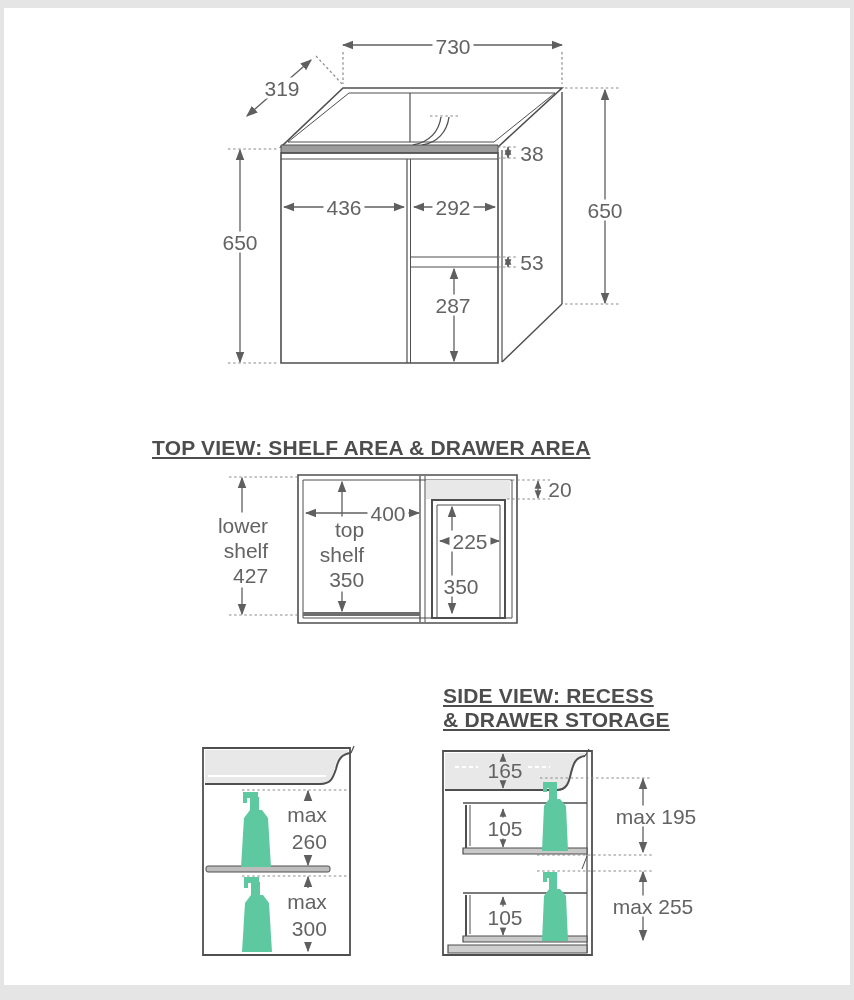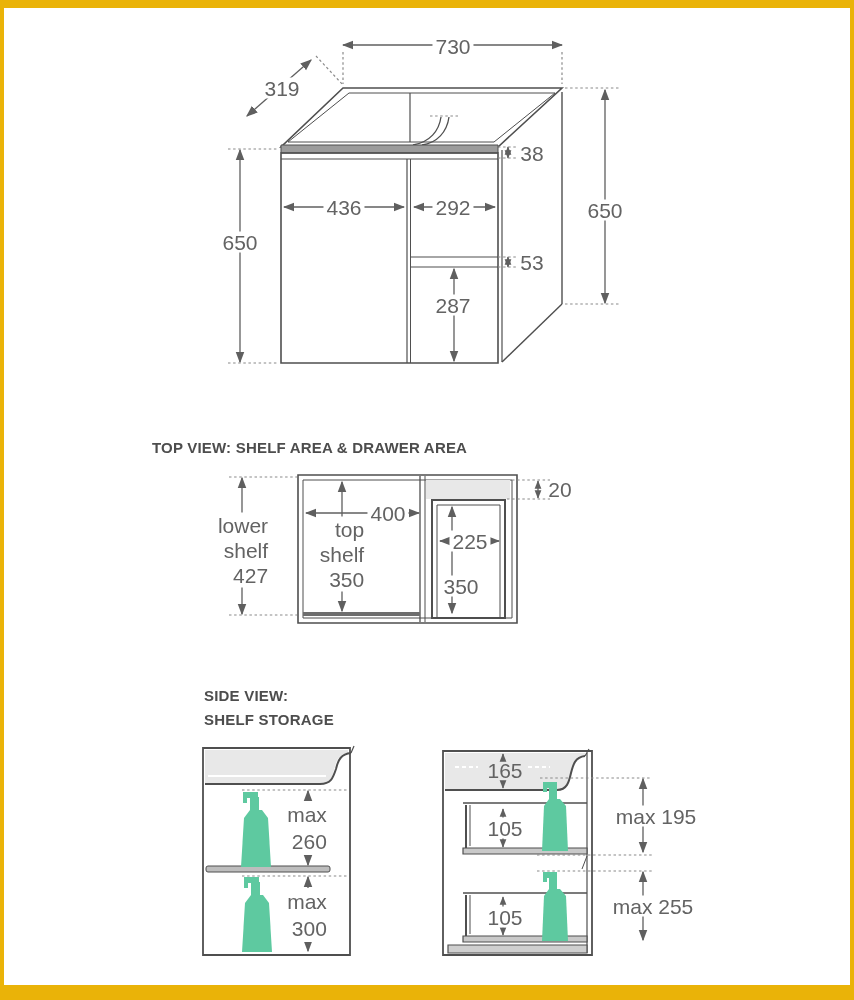--- a/index.html
+++ b/index.html
@@ -1,23 +1,23 @@
 <!DOCTYPE html>
 <html style="--bottle: #5ec9a0; --line: #4f4f4f; --shade: #e8e8e8; --bench: #9c9c9c; --dim-text: #636363; --title-text: #4d4d4d;"><head>
 <meta charset="utf-8">
 <style>
   html,body{margin:0;padding:0;background:#fff;}
-  #page{position:relative;width:854px;height:1000px;background:#eab308;font-family:"Liberation Sans",sans-serif;overflow:hidden;}
+  #page{position:relative;width:854px;height:1000px;background:#e5e5e5;font-family:"Liberation Sans",sans-serif;overflow:hidden;}
   #content{position:absolute;left:4px;top:8px;width:846px;height:977px;background:#fff;}
   #linework{position:absolute;left:0;top:0;z-index:1;}
   .lbl{position:absolute;z-index:2;color:var(--dim-text);font-size:21px;line-height:21px;white-space:pre;}
   .c{transform:translate(-50%,-50%);}
   .bg{background:#fff;padding:0 3px;}
   .stack{text-align:right;line-height:25px;}
-  .title{color:var(--title-text);font-weight:bold;font-size:15px;line-height:24px;letter-spacing:0.2px;}
+  .title{color:var(--title-text);font-weight:bold;font-size:21px;line-height:24px;letter-spacing:0.2px;text-decoration:underline;}
   svg line,svg path,svg rect,svg polygon{vector-effect:non-scaling-stroke;}
   .ln{stroke:var(--line);fill:none;}
   .dimln{stroke:#5f5f5f;stroke-width:1.3;fill:none;}
   .ext{stroke:#8a8a8a;stroke-width:1.2;stroke-dasharray:2.5 2.6;fill:none;}
   .bottle{fill:var(--bottle);stroke:none;}
 </style>
 </head>
 <body>
 
 <div id="page">
@@ -178,22 +178,22 @@
   <div class="lbl c bg" style="left:453px;top:305px">287</div>
 
   <div class="lbl title" style="left:152px;top:436px">TOP VIEW: SHELF AREA &amp; DRAWER AREA</div>
   <div class="lbl c bg stack" style="left:243px;top:550px"><div>lower</div><div>shelf</div><div>427</div></div>
   <div class="lbl c bg stack" style="left:342px;top:554px"><div>top</div><div>shelf</div><div>350</div></div>
   <div class="lbl c bg" style="left:388px;top:513px">400</div>
   <div class="lbl c bg" style="left:470px;top:541px">225</div>
   <div class="lbl c bg" style="left:461px;top:586px">350</div>
   <div class="lbl c" style="left:560px;top:489px">20</div>
 
-  <div class="lbl title" style="left:204px;top:684px"><div>SIDE VIEW:</div><div>SHELF STORAGE</div></div>
   <div class="lbl c bg stack" style="left:307px;top:828px;line-height:27px"><div>max</div><div>260</div></div>
   <div class="lbl c bg stack" style="left:307px;top:915px;line-height:27px"><div>max</div><div>300</div></div>
 
+  <div class="lbl title" style="left:443px;top:684px"><div>SIDE VIEW: RECESS</div><div>&amp; DRAWER STORAGE</div></div>
   <div class="lbl c" style="left:505px;top:770px">165</div>
   <div class="lbl c bg" style="left:505px;top:828px">105</div>
   <div class="lbl c bg" style="left:505px;top:917px">105</div>
   <div class="lbl c bg" style="left:656px;top:816px">max 195</div>
   <div class="lbl c bg" style="left:653px;top:906px">max 255</div>
 </div>
 
 </body></html>

